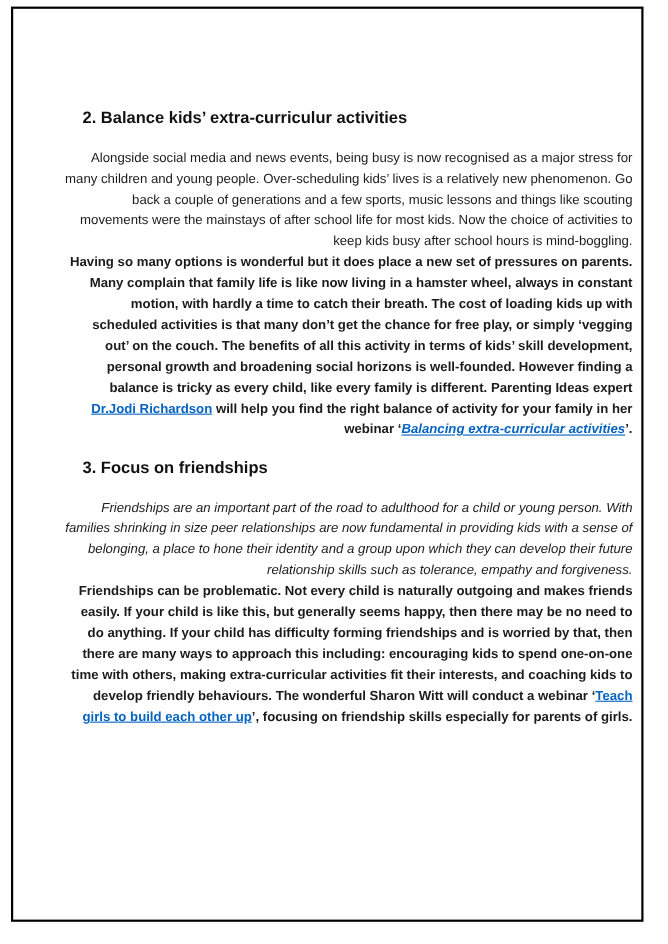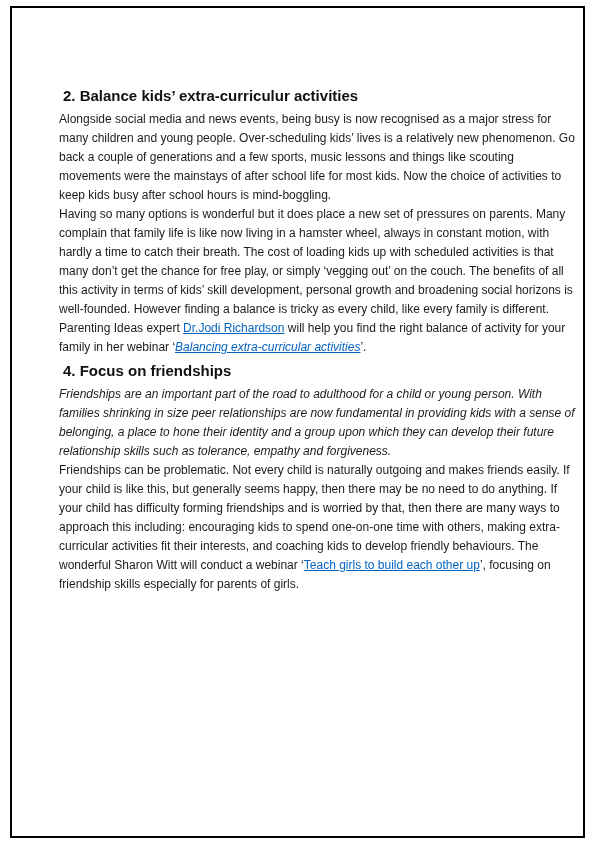--- a/index.html
+++ b/index.html
@@ -26,34 +26,35 @@
     border: 2px solid var(--border);
     background: #ffffff;
     overflow: hidden;
   }
   .content {
     box-sizing: border-box;
     padding: 74px 8px 0 47px;
     color: var(--text);
   }
   h2.doc-heading {
-    margin: 4px;
+    margin: 16px;
     font-size: 15px;
     font-weight: bold;
     line-height: 20px;
     color: #111111;
   }
   p.para {
     margin: 0;
     font-size: 12px;
     line-height: 19px;
     color: var(--text);
+    text-align: right;
   }
   .gap-after-heading { margin-top: 12px; }
-  .gap-block { margin-top: 26px; }
+  .gap-block { margin-top: 26px; font-weight: bold; }
   .gap-heading { margin-top: 28px; }
   .gap-block-lg { margin-top: 32px; font-style: italic; }
   a.link {
     color: var(--link);
     text-decoration: underline;
     cursor: pointer;
   }
   a.link.italic { font-style: italic; }
 </style>
 </head>
@@ -62,21 +63,21 @@
 <div class="canvas">
   <div class="sheet">
     <div class="content">
 
       <h2 class="doc-heading">2. Balance kids’ extra-curriculur activities</h2>
 
       <p class="para gap-after-heading"><span>Alongside social media and news events, being busy is now recognised as a major stress for many children and young people. Over-scheduling kids’ lives is a relatively new phenomenon. Go back a couple of generations and a few sports, music lessons and things like scouting movements were the mainstays of after school life for most kids. Now the choice of activities to keep kids busy after school hours is mind-boggling.</span></p>
 
       <p class="para gap-block"><span>Having so many options is wonderful but it does place a new set of pressures on parents. Many complain that family life is like now living in a hamster wheel, always in constant motion, with hardly a time to catch their breath. The cost of loading kids up with scheduled activities is that many don’t get the chance for free play, or simply ‘vegging out’ on the couch. The benefits of all this activity in terms of kids’ skill development, personal growth and broadening social horizons is well-founded. However finding a balance is tricky as every child, like every family is different. Parenting Ideas expert </span><a class="link" href="#">Dr.Jodi Richardson</a><span> will help you find the right balance of activity for your family in her webinar ‘</span><a class="link italic" href="#">Balancing extra-curricular activities</a><span>’.</span></p>
 
-      <h2 class="doc-heading gap-heading">4. Focus on friendships</h2>
+      <h2 class="doc-heading gap-heading">3. Focus on friendships</h2>
 
       <p class="para gap-block-lg"><span>Friendships are an important part of the road to adulthood for a child or young person. With families shrinking in size peer relationships are now fundamental in providing kids with a sense of belonging, a place to hone their identity and a group upon which they can develop their future relationship skills such as tolerance, empathy and forgiveness.</span></p>
 
       <p class="para gap-block"><span>Friendships can be problematic. Not every child is naturally outgoing and makes friends easily. If your child is like this, but generally seems happy, then there may be no need to do anything. If your child has difficulty forming friendships and is worried by that, then there are many ways to approach this including: encouraging kids to spend one-on-one time with others, making extra-curricular activities fit their interests, and coaching kids to develop friendly behaviours. The wonderful Sharon Witt will conduct a webinar ‘</span><a class="link" href="#">Teach girls to build each other up</a><span>’, focusing on friendship skills especially for parents of girls.</span></p>
 
     </div>
   </div>
 </div>
 
 </body></html>

